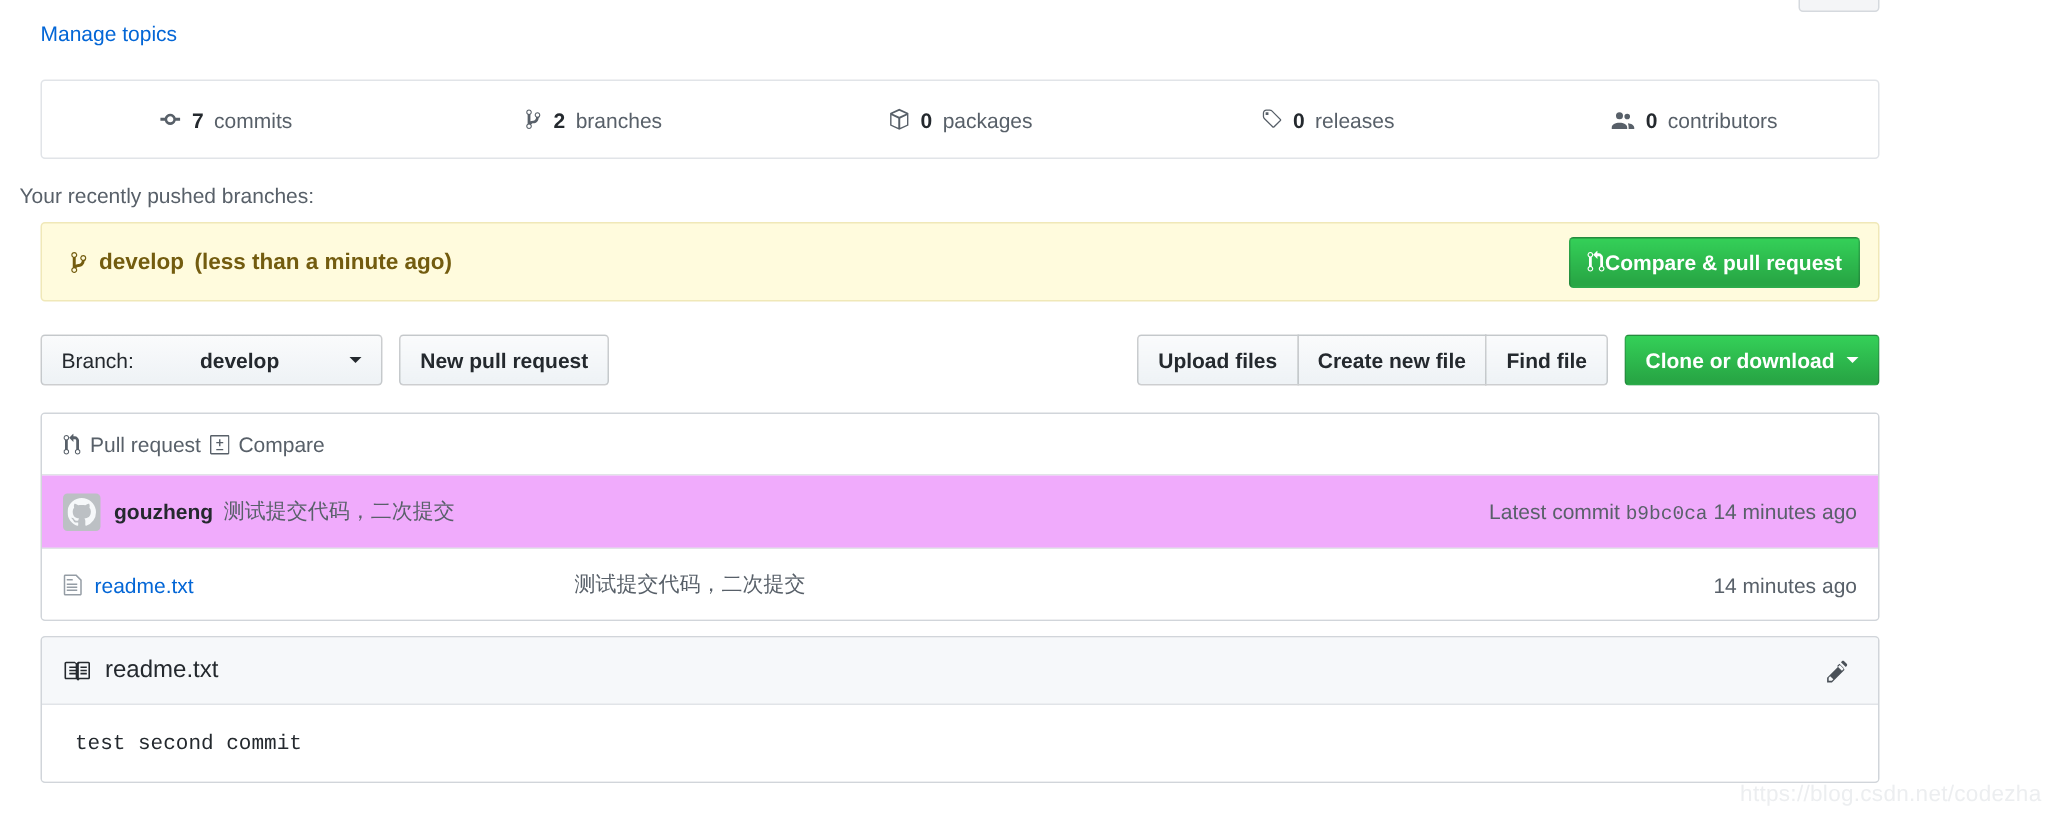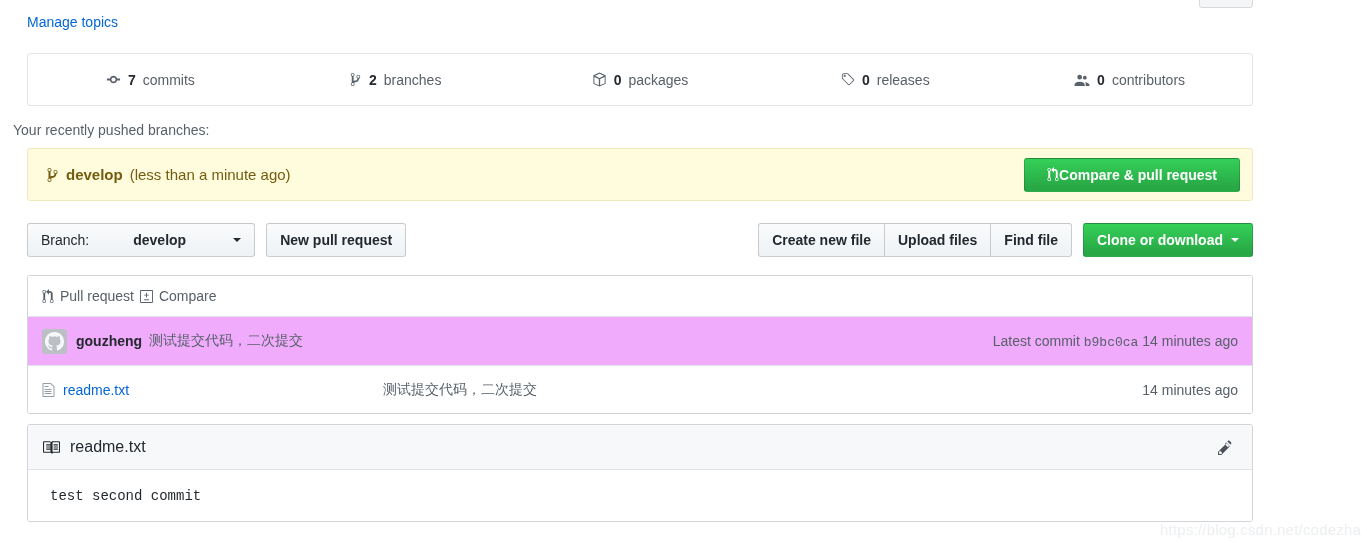--- a/index.html
+++ b/index.html
@@ -108,31 +108,31 @@
     flex: 1;
     font-size: 14px;
   }
   .notice-branch-icon { color: #735c0f; display: flex; align-items: center; }
   .notice-branch-name {
     font-weight: bold;
     color: #735c0f;
     font-size: 15px;
     cursor: pointer;
   }
-  .notice-time { color: #735c0f; font-size: 15px; }
+  .notice-time { color: #735c0f; font-size: 15px; font-weight: bold; }
   .btn-compare-pr {
     display: flex;
     align-items: center;
     background: linear-gradient(180deg,#34d058 0%, #28a745 90%);
     border: 1px solid rgba(27,31,35,0.2);
     border-radius: 3px;
     color: #fff;
     font-size: 14px;
     font-weight: bold;
-    padding: 7px 22px;
+    padding: 7px 11px;
     cursor: pointer;
     font-family: "Liberation Sans", sans-serif;
     line-height: 18px;
     white-space: nowrap;
   }
 
   
   .toolbar {
     top: 221px;
     height: 38px;
@@ -415,22 +415,22 @@
   <div class="container toolbar">
     <button class="btn btn-branch">
       <span>Branch:</span>
       <b>develop</b>
       <i class="caret"></i>
     </button>
     <button class="btn">New pull request</button>
 
     <div class="toolbar-right">
       <div class="btn-group">
+        <button class="btn">Upload files</button>
         <button class="btn">Create new file</button>
-        <button class="btn">Upload files</button>
         <button class="btn">Find file</button>
       </div>
       <button class="btn btn-clone">
         <span>Clone or download</span>
         <i class="caret"></i>
       </button>
     </div>
   </div>
 
   <div class="container filebox">

